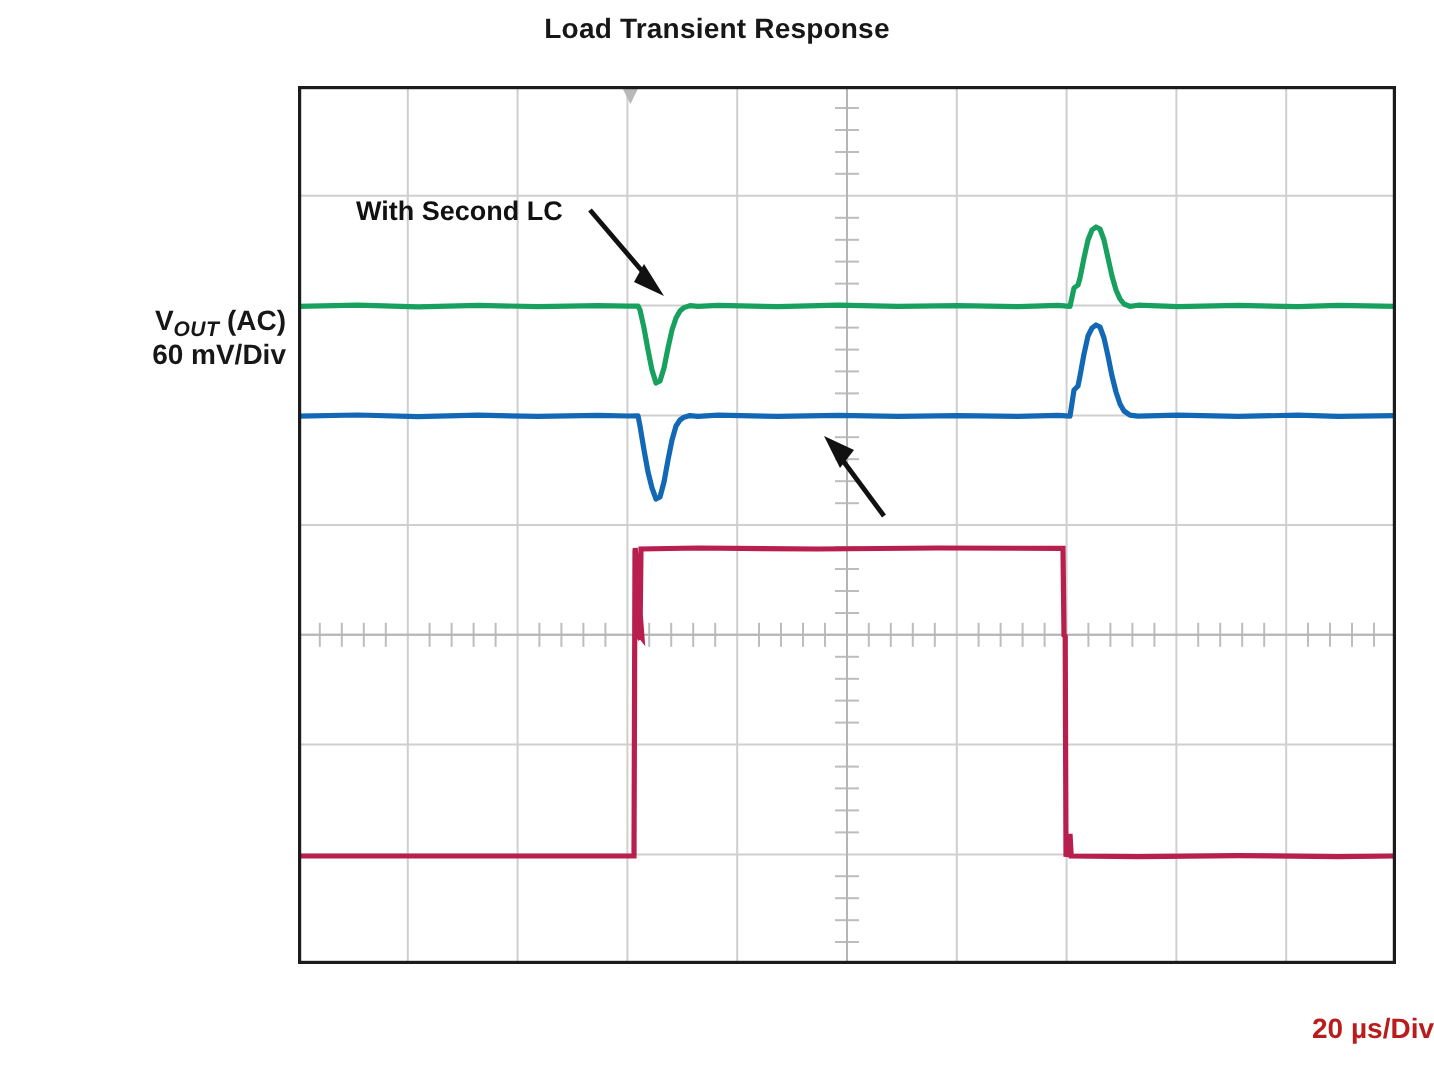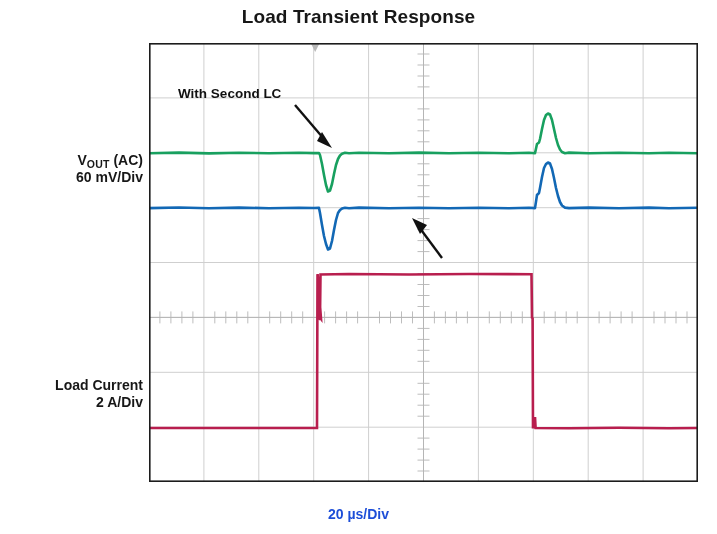--- a/index.html
+++ b/index.html
@@ -20,34 +20,34 @@
     left: 0; top: 0;
     width: 717px;
     height: 534px;
   }
   .chart-title {
     position: absolute;
     left: 0;
     top: 6px;
     width: 717px;
     text-align: center;
-    font-size: 19px;
+    font-size: 14px;
     font-weight: bold;
     letter-spacing: 0.1px;
     color: #171717;
   }
   .x-axis-label {
     position: absolute;
     left: 0;
     top: 506px;
     width: 717px;
-    text-align: center;
+    text-align: right;
     font-size: 14px;
     font-weight: bold;
-    color: #1d4ed8;
+    color: #b91c1c;
   }
   .y-label {
     position: absolute;
     text-align: right;
     font-size: 14px;
     font-weight: bold;
     line-height: 1.18;
     color: #171717;
     white-space: nowrap;
   }
@@ -58,37 +58,39 @@
   #load-label {
     right: 574px;
     top: 377px;
   }
   .sub {
     font-size: 10.5px;
     vertical-align: baseline;
     position: relative;
     top: 3px;
     letter-spacing: 0.2px;
+    font-style: italic;
   }
   #plot-area {
     position: absolute;
     left: 149px;
     top: 43px;
     width: 549px;
     height: 439px;
   }
   #plot-svg {
     display: block;
   }
   .annotation-text {
     position: absolute;
     font-size: 13.5px;
     font-weight: bold;
     color: #111111;
     white-space: nowrap;
+    margin-top: 12px;
   }
   #ann-with {
     left: 178px;
     top: 86px;
   }
   #ann-without {
     left: 466px;
     top: 245px;
   }
 </style>
@@ -97,24 +99,20 @@
 
 <div id="figure">
 
   <div class="chart-title">Load Transient Response</div>
 
   <div class="y-label" id="vout-label">
     <div><span>V</span><span class="sub">OUT</span><span> (AC)</span></div>
     <div>60 mV/Div</div>
   </div>
 
-  <div class="y-label" id="load-label">
-    <div>Load Current</div>
-    <div>2 A/Div</div>
-  </div>
 
   <div id="plot-area">
     <svg id="plot-svg" width="549" height="439" viewBox="0 0 549 439">
 
       <rect x="0" y="0" width="549" height="439" fill="#ffffff"></rect>
 
       <g stroke="#cfcfcf" stroke-width="1">
         <line x1="54.9" y1="0" x2="54.9" y2="439"></line>
         <line x1="109.8" y1="0" x2="109.8" y2="439"></line>
         <line x1="164.7" y1="0" x2="164.7" y2="439"></line>

